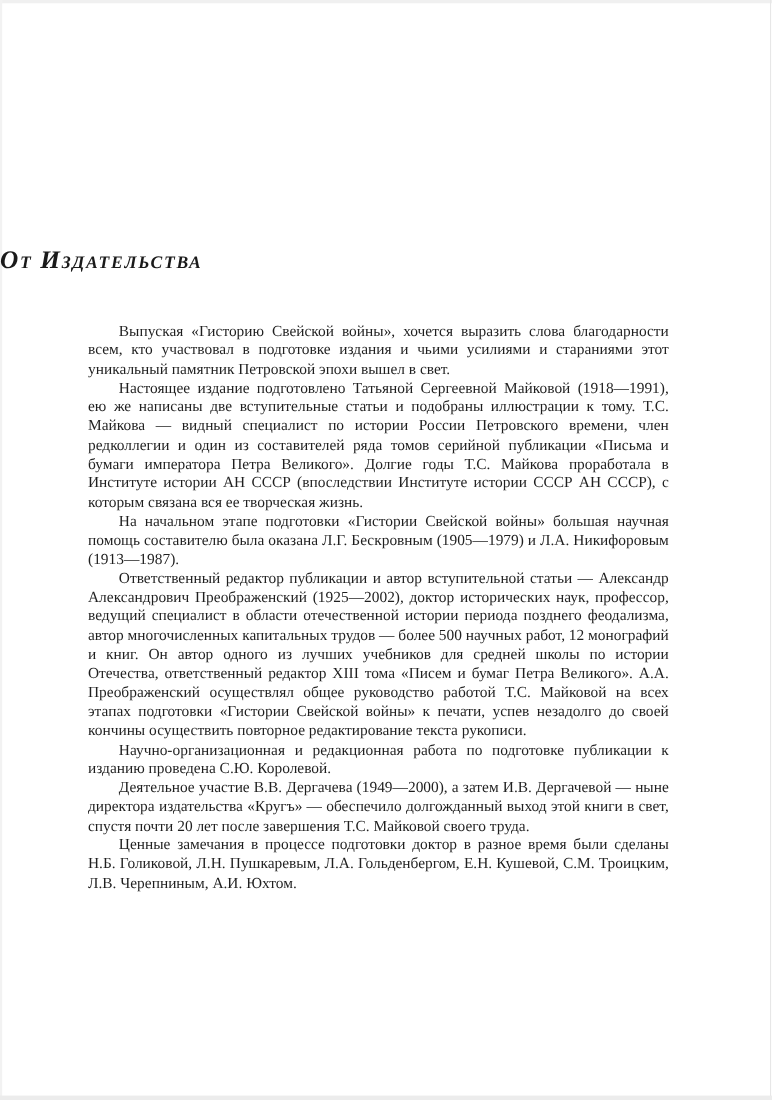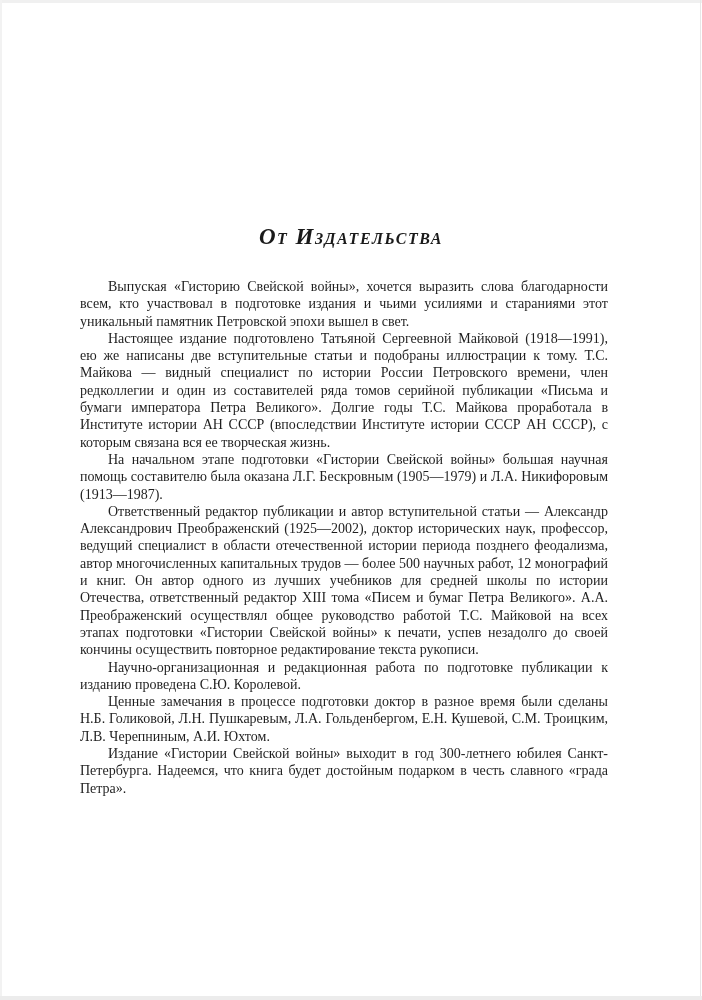--- a/index.html
+++ b/index.html
@@ -31,32 +31,32 @@
   .edge-bottom {
     position: absolute; left: 0; right: 0; bottom: 0; height: 4px;
     background: #ececec;
   }
   .heading {
     position: absolute;
     top: 224px;
     left: 0;
     width: 100%;
     margin: 0;
-    text-align: center;
+    text-align: left;
     font-family: "Liberation Serif", "DejaVu Serif", serif;
     font-size: 23px;
     font-style: italic;
     font-weight: bold;
     font-variant: small-caps;
     letter-spacing: 1.5px;
     color: #1a1a1a;
   }
   .body-text {
     position: absolute;
-    top: 278px;
+    top: 293px;
     left: 80px;
     width: 528px;
     font-size: 14px;
     line-height: 17.3px;
     text-align: justify;
     color: #1f1f1f;
   }
   .body-text p {
     margin: 0;
     padding: 0;
@@ -74,17 +74,17 @@
   <div class="edge-bottom"></div>
 
   <h1 class="heading">От Издательства</h1>
 
   <div class="body-text">
     <p>Выпуская «Гисторию Свейской войны», хочется выразить слова благодарности всем, кто участвовал в подготовке издания и чьими усилиями и стараниями этот уникальный памятник Петровской эпохи вышел в свет.</p>
     <p>Настоящее издание подготовлено Татьяной Сергеевной Майковой (1918—1991), ею же написаны две вступительные статьи и подобраны иллюстрации к тому. Т.С. Майкова — видный специалист по истории России Петровского времени, член редколлегии и один из составителей ряда томов серийной публикации «Письма и бумаги императора Петра Великого». Долгие годы Т.С. Майкова проработала в Институте истории АН СССР (впоследствии Институте истории СССР АН СССР), с которым связана вся ее творческая жизнь.</p>
     <p>На начальном этапе подготовки «Гистории Свейской войны» большая научная помощь составителю была оказана Л.Г. Бескровным (1905—1979) и Л.А. Никифоровым (1913—1987).</p>
     <p>Ответственный редактор публикации и автор вступительной статьи — Александр Александрович Преображенский (1925—2002), доктор исторических наук, профессор, ведущий специалист в области отечественной истории периода позднего феодализма, автор многочисленных капитальных трудов — более 500 научных работ, 12 монографий и книг. Он автор одного из лучших учебников для средней школы по истории Отечества, ответственный редактор XIII тома «Писем и бумаг Петра Великого». А.А. Преображенский осуществлял общее руководство работой Т.С. Майковой на всех этапах подготовки «Гистории Свейской войны» к печати, успев незадолго до своей кончины осуществить повторное редактирование текста рукописи.</p>
     <p>Научно-организационная и редакционная работа по подготовке публикации к изданию проведена С.Ю. Королевой.</p>
+    <p>Деятельное участие В.В. Дергачева (1949—2000), а затем И.В. Дергачевой — ныне директора издательства «Кругъ» — обеспечило долгожданный выход этой книги в свет, спустя почти 20 лет после завершения Т.С. Майковой своего труда.</p>
     <p>Ценные замечания в процессе подготовки доктор в разное время были сделаны Н.Б. Голиковой, Л.Н. Пушкаревым, Л.А. Гольденбергом, Е.Н. Кушевой, С.М. Троицким, Л.В. Черепниным, А.И. Юхтом.</p>
-    <p>Издание «Гистории Свейской войны» выходит в год 300-летнего юбилея Санкт-Петербурга. Надеемся, что книга будет достойным подарком в честь славного «града Петра».</p>
   </div>
 
 </div>
 
 </body></html>

